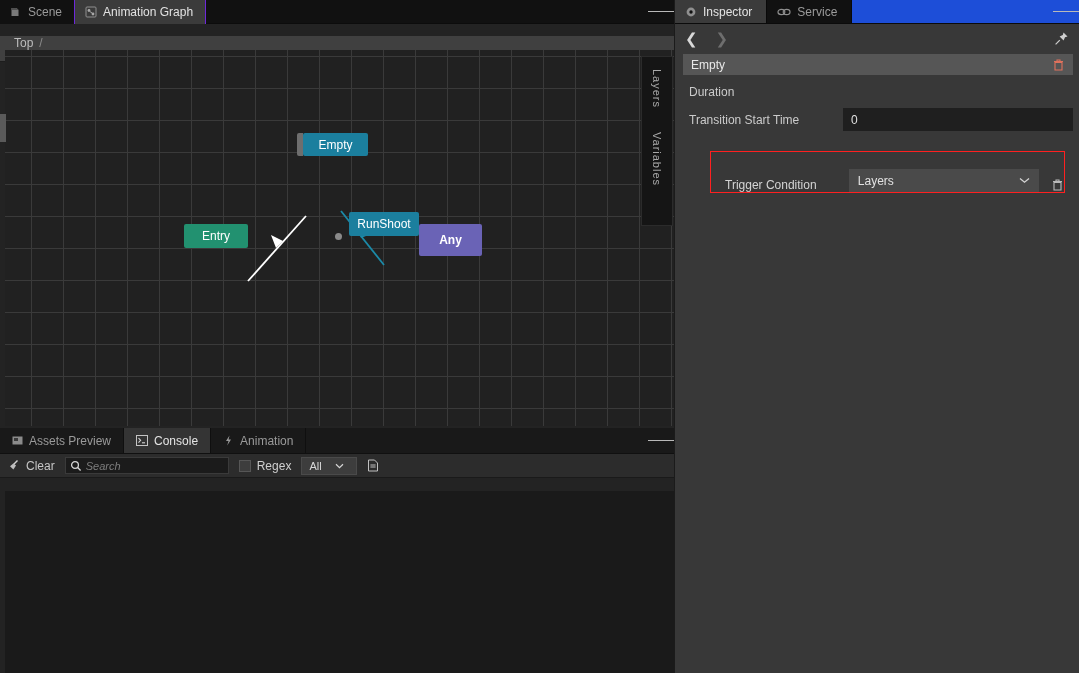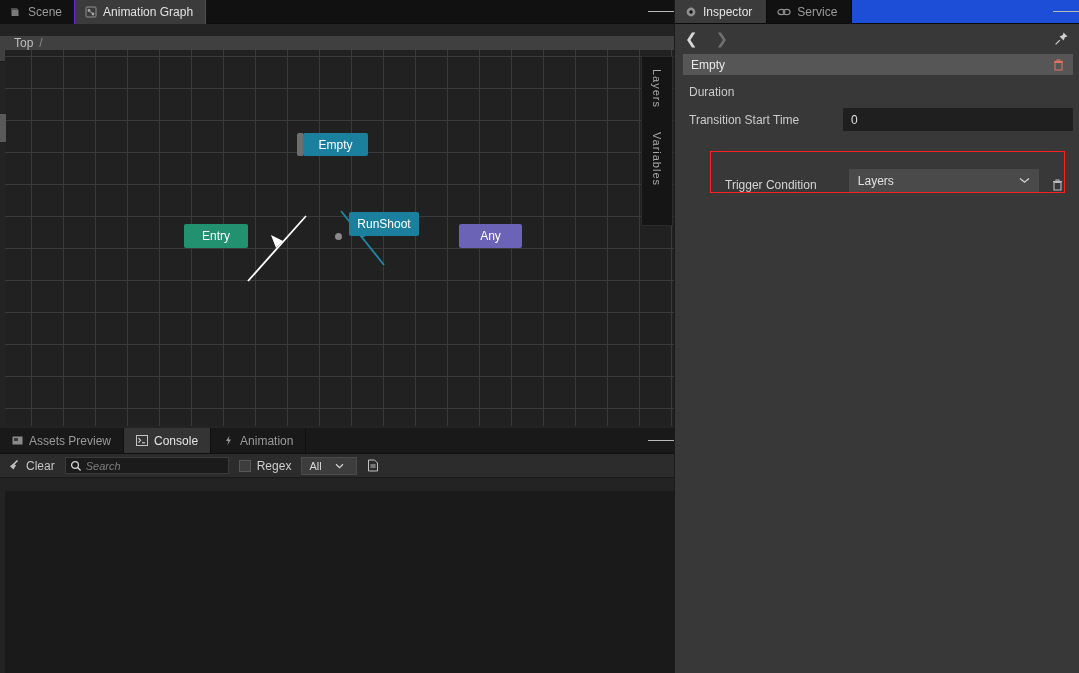--- a/index.html
+++ b/index.html
@@ -263,21 +263,21 @@
       </div>
 
       <div class="node" style="left:179px; top:174px; width:64px; height:24px; background:#229170;text-align:center;">
         <span>Entry</span>
       </div>
 
       <div class="node" style="left:344px; top:162px; width:70px; height:24px; background:#1b7f9e;">
         <span>RunShoot</span>
       </div>
 
-      <div class="node" style="left:454px; top:174px; width:63px; height:24px; background:#6a63b6;">
+      <div class="node" style="left:414px; top:174px; width:63px; height:32px; background:#6a63b6;font-weight:bold;">
         <span>Any</span>
       </div>
 
       <div id="side-tabs">
         <div class="vtab">
           <span>Layers</span>
         </div>
         <div class="vtab">
           <span>Variables</span>
         </div>

